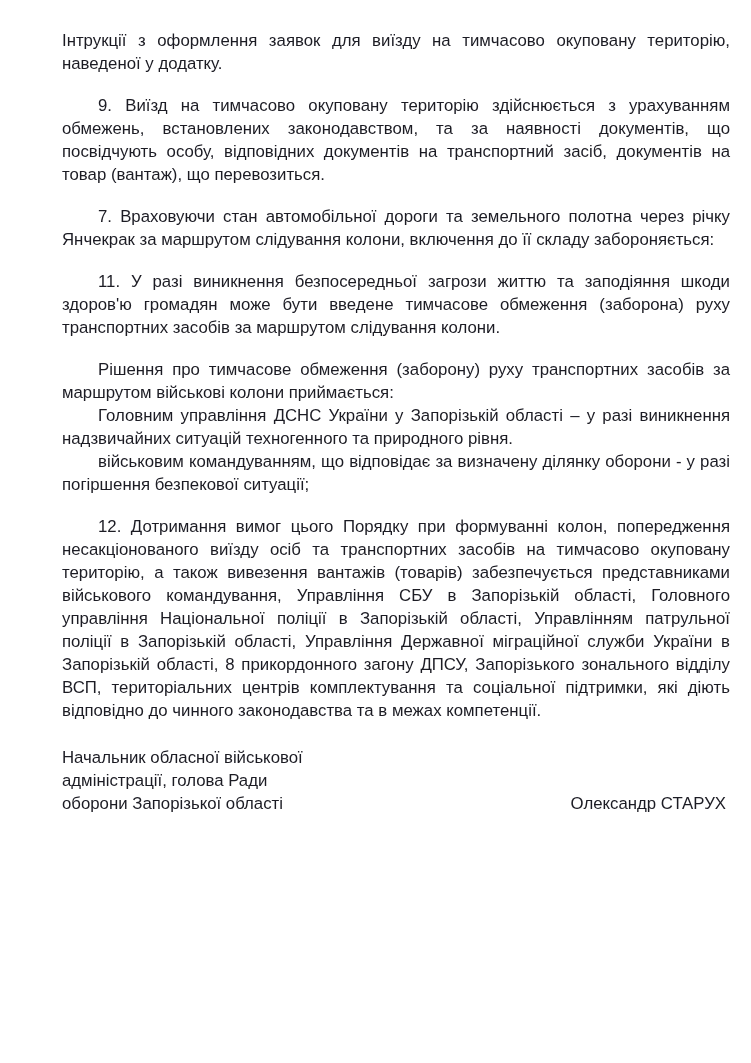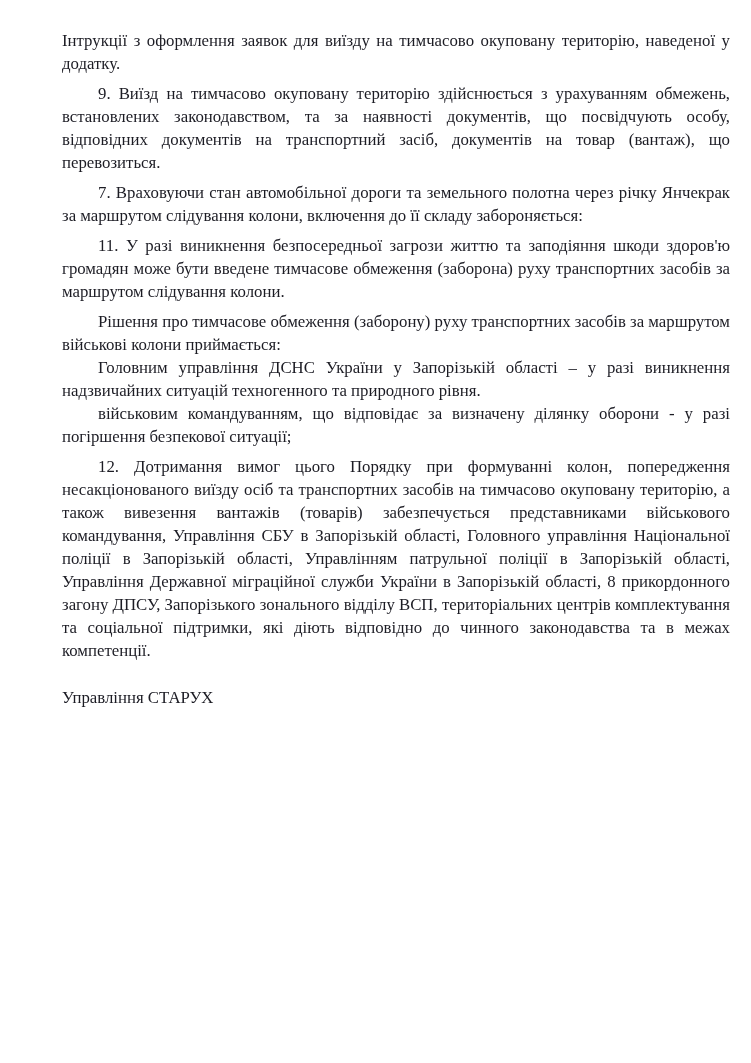--- a/index.html
+++ b/index.html
@@ -10,38 +10,38 @@
     width: 751px;
     height: 1063px;
     background: #ffffff;
     overflow: hidden;
   }
   .page {
     box-sizing: border-box;
     width: 751px;
     height: 1063px;
     padding: 29px 21px 0 62px;
-    font-family: Liberation Serif, serif;
+    font-family: Liberation Sans, sans-serif;
     font-size: 16.8px;
     line-height: 23px;
     color: #1c1c24;
     border-radius: 22px;
     -webkit-font-smoothing: antialiased;
   }
   .para {
     margin: 0;
     text-align: justify;
     text-indent: 36px;
     hyphens: none;
   }
   .para.no-indent {
     text-indent: 0;
   }
   .para.gap {
-    margin-top: 7px;
+    margin-top: 19px;
   }
   .signature {
     margin-top: 24px;
     display: flex;
     justify-content: space-between;
     align-items: flex-end;
   }
   .sig-left .sig-line {
     line-height: 23px;
   }
@@ -70,16 +70,21 @@
   <p class="para gap">Рішення про тимчасове обмеження (заборону) руху транспортних засобів за маршрутом військові колони приймається:</p>
 
   <p class="para">Головним управління ДСНС України у Запорізькій області – у разі виникнення надзвичайних ситуацій техногенного та природного рівня.</p>
 
   <p class="para">військовим командуванням, що відповідає за визначену ділянку оборони - у разі погіршення безпекової ситуації;</p>
 
   <p class="para gap">12. Дотримання вимог цього Порядку при формуванні колон, попередження несакціонованого виїзду осіб та транспортних засобів на тимчасово окуповану територію, а також вивезення вантажів (товарів) забезпечується представниками військового командування, Управління СБУ в Запорізькій області, Головного управління Національної поліції в Запорізькій області, Управлінням патрульної поліції в Запорізькій області, Управління Державної міграційної служби України в Запорізькій області, 8 прикордонного загону ДПСУ, Запорізького зонального відділу ВСП, територіальних центрів комплектування та соціальної підтримки, які діють відповідно до чинного законодавства та в межах компетенції.</p>
 
 
   <div class="signature">
-    <div class="sig-right">Управління СТАРУХ</div>
+    <div class="sig-left">
+      <div class="sig-line">Начальник обласної військової</div>
+      <div class="sig-line">адміністрації, голова Ради</div>
+      <div class="sig-line">оборони Запорізької області</div>
+    </div>
+    <div class="sig-right">Олександр СТАРУХ</div>
   </div>
 
 </div>
 
 </body></html>

